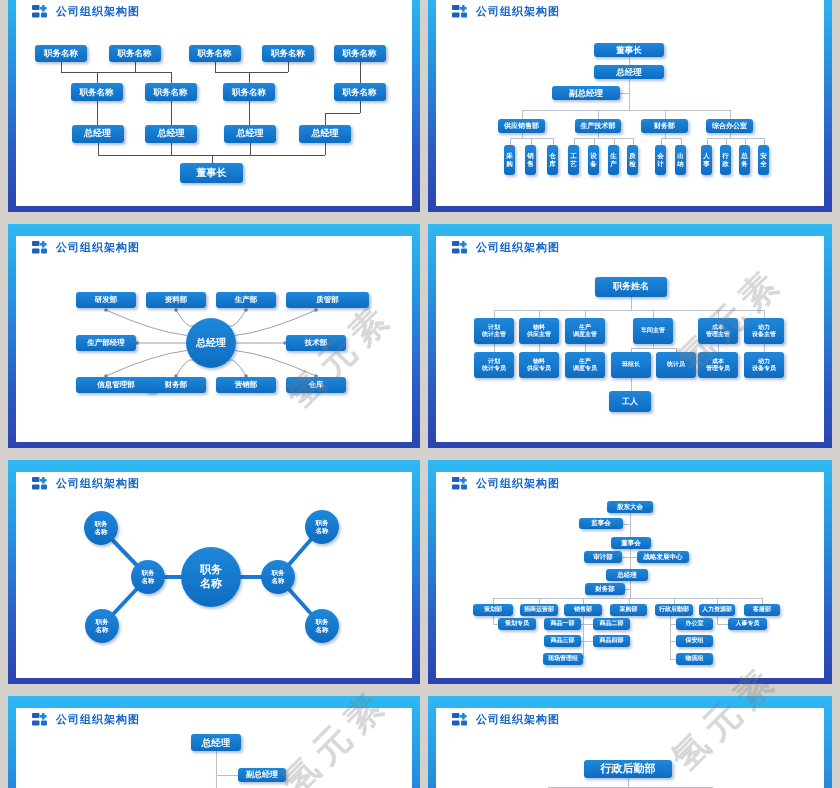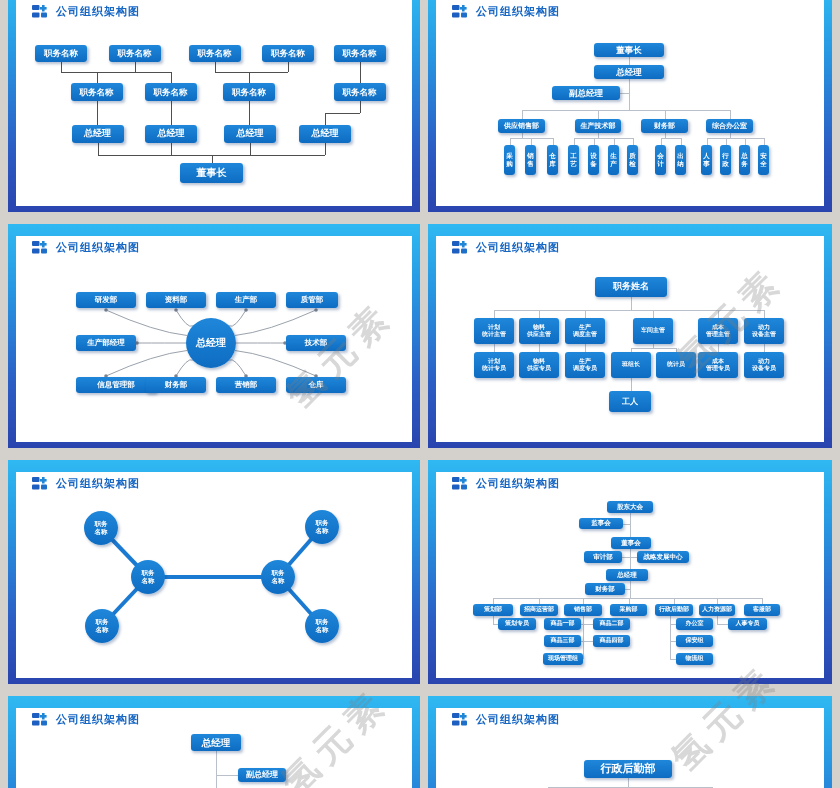--- a/index.html
+++ b/index.html
@@ -199,21 +199,21 @@
         <path d="M184.81026484536736,136.15032171722507 Q179.5965165319616,132.7913384722369 168,152" fill="none" stroke="#9aa2ac" stroke-width="1"></path>
         <circle cx="168" cy="152" r="1.8" fill="#7d8590"></circle>
         <path d="M221.18973515463264,136.15032171722507 Q226.4034834680384,132.7913384722369 238,152" fill="none" stroke="#9aa2ac" stroke-width="1"></path>
         <circle cx="238" cy="152" r="1.8" fill="#7d8590"></circle>
         <path d="M226.8498429225314,126.49566491850986 Q259.6939308859138,130.13630785259022 308,152" fill="none" stroke="#9aa2ac" stroke-width="1"></path>
         <circle cx="308" cy="152" r="1.8" fill="#7d8590"></circle>
       </svg>
       <div class="node" style="left: 68px; top: 68px; width: 60px; height: 16px; font-size: 7.5px;">研发部</div>
       <div class="node" style="left: 138px; top: 68px; width: 60px; height: 16px; font-size: 7.5px;">资料部</div>
       <div class="node" style="left: 208px; top: 68px; width: 60px; height: 16px; font-size: 7.5px;">生产部</div>
-      <div class="node" style="left: 278px; top: 68px; width: 52px; height: 16px; font-size: 7.5px;">质管部</div>
+      <div class="node" style="left: 278px; top: 68px; width: 83px; height: 16px; font-size: 7.5px;">质管部</div>
       <div class="node" style="left: 68px; top: 111px; width: 60px; height: 16px; font-size: 7.5px;">生产部经理</div>
       <div class="node" style="left: 278px; top: 111px; width: 60px; height: 16px; font-size: 7.5px;">技术部</div>
       <div class="node" style="left: 68px; top: 153px; width: 80px; height: 16px; font-size: 7.5px;">信息管理部</div>
       <div class="node" style="left: 138px; top: 153px; width: 60px; height: 16px; font-size: 7.5px;">财务部</div>
       <div class="node" style="left: 208px; top: 153px; width: 60px; height: 16px; font-size: 7.5px;">营销部</div>
       <div class="node" style="left: 278px; top: 153px; width: 60px; height: 16px; font-size: 7.5px;">仓库</div>
       <div class="node circle" style="left: 178px; top: 94px; width: 50px; height: 50px; font-size: 10px;">总经理</div>
     </div>
 </div>
 
@@ -301,20 +301,22 @@
 名称</div>
       <div class="node circle" style="left: 297px; top: 50px; width: 34px; height: 34px; font-size: 6.5px;">职务
 名称</div>
       <div class="node circle" style="left: 77px; top: 149px; width: 34px; height: 34px; font-size: 6.5px;">职务
 名称</div>
       <div class="node circle" style="left: 297px; top: 149px; width: 34px; height: 34px; font-size: 6.5px;">职务
 名称</div>
       <div class="node circle" style="left: 123px; top: 100px; width: 34px; height: 34px; font-size: 6.5px;">职务
 名称</div>
       <div class="node circle" style="left: 253px; top: 100px; width: 34px; height: 34px; font-size: 6.5px;">职务
+名称</div>
+      <div class="node circle" style="left: 173px; top: 87px; width: 60px; height: 60px; font-size: 11px;">职务
 名称</div>
     </div>
 </div>
 
 <div class="card" style="left:428px;top:460px;width:404px;">
   <div class="inner"></div>
   <div class="hdr">
     <svg class="logo" width="17" height="13" viewBox="0 0 17 13">
         <rect x="0" y="0" width="7.5" height="5" rx="1" fill="#1d5fc0"></rect>
         <rect x="10" y="0" width="2.6" height="6.5" fill="#1e87d6"></rect>

